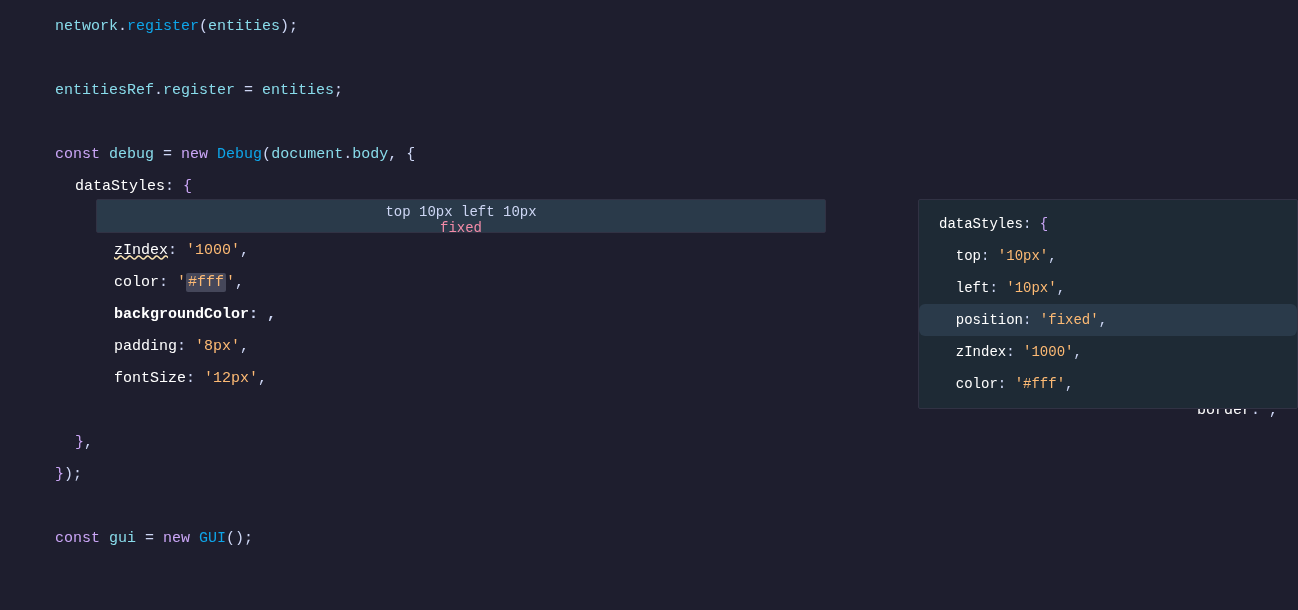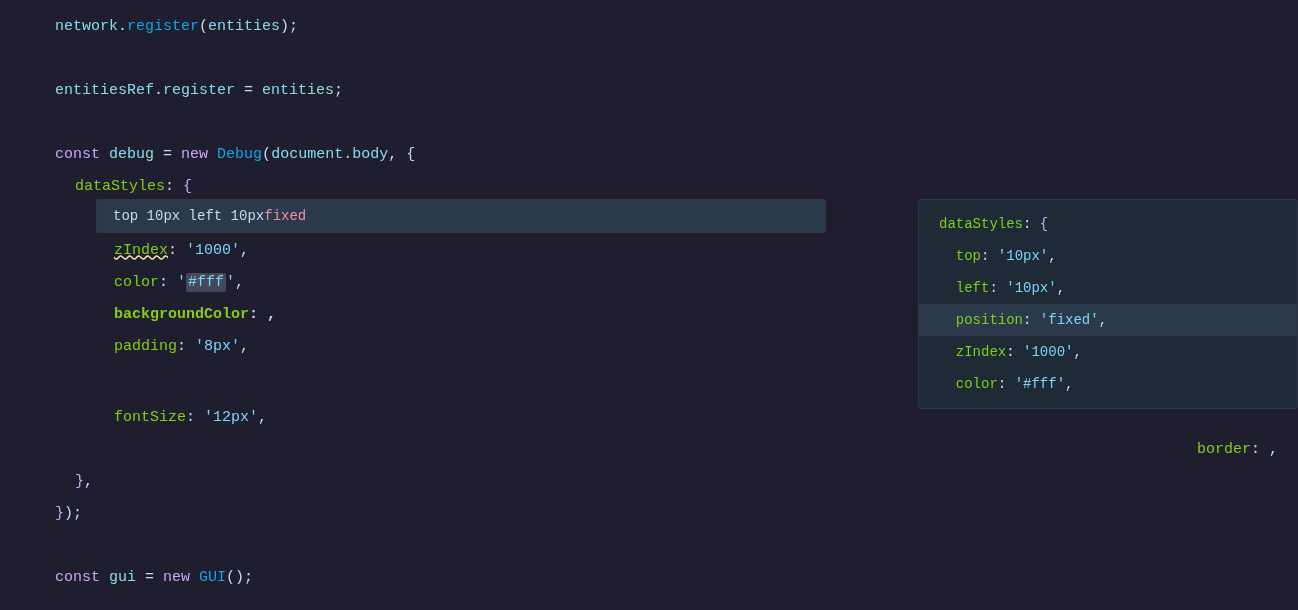--- a/index.html
+++ b/index.html
@@ -34,22 +34,22 @@
       height: 32px;
       padding: 0 20px 0 55px;
       white-space: pre;
       position: relative;
     }
 
     
     .kw { color: #cba6f7; } 
     .fn { color: #0ea5e9; } 
     .var { color: #89dceb; } 
-    .prop { color: #84cc16; } 
-    .str { color: #7dd3fc; } 
+    .prop { color: #ffffff; } 
+    .str { color: #fdba74; } 
     .plain { color: #cdd6f4; }
     .punct { color: #cdd6f4; }
     .bracket { color: #cba6f7; }
 
     .highlight-word {
       background-color: #45475a;
       border-radius: 2px;
       padding: 1px 2px;
       text-align: center;
     }
@@ -78,20 +78,21 @@
       padding: 4px 16px;
       height: 32px;
       display: flex;
       align-items: center;
       color: #cdd6f4;
       font-size: 14px;
     }
 
     .autocomplete-item.selected {
       background-color: #2a3a4a;
+      flex-direction: column;
     }
 
     
     .autocomplete-right {
       position: absolute;
       top: 199px;
       right: 0;
       width: 380px;
       background-color: #1e2a35;
       border: 1px solid #313244;
@@ -104,20 +105,21 @@
       padding: 3px 20px;
       height: 32px;
       display: flex;
       align-items: center;
       font-size: 14px;
       white-space: pre;
     }
 
     .preview-line.selected {
       background-color: #2a3a4a;
+      border-radius: 6px;
     }
 
     .empty-line {
       height: 32px;
     }
 
   </style>
 </head>
 <body>
 
@@ -157,21 +159,21 @@
     </div>
 
     <div class="line" style="padding-left:114px;font-weight:bold;">
       <span class="prop">backgroundColor</span><span class="punct">: </span><span class="punct">,</span>
     </div>
 
     <div class="line" style="padding-left:114px;">
       <span class="prop">padding</span><span class="punct">: </span><span class="str">'8px'</span><span class="punct">,</span>
     </div>
 
-    <div class="line" style="padding-left:114px;margin-top:39px;">
+    <div class="line" style="padding-left:114px;">
       <span class="prop">fontSize</span><span class="punct">: </span><span class="str">'12px'</span><span class="punct">,</span>
     </div>
 
     <div class="line" style="padding-left:114px;justify-content:flex-end;">
       <span class="prop">border</span><span class="punct">: </span><span class="punct">,</span>
     </div>
 
     <div class="line" style="padding-left:75px;">
       <span class="bracket">}</span><span class="punct">,</span>
     </div>

